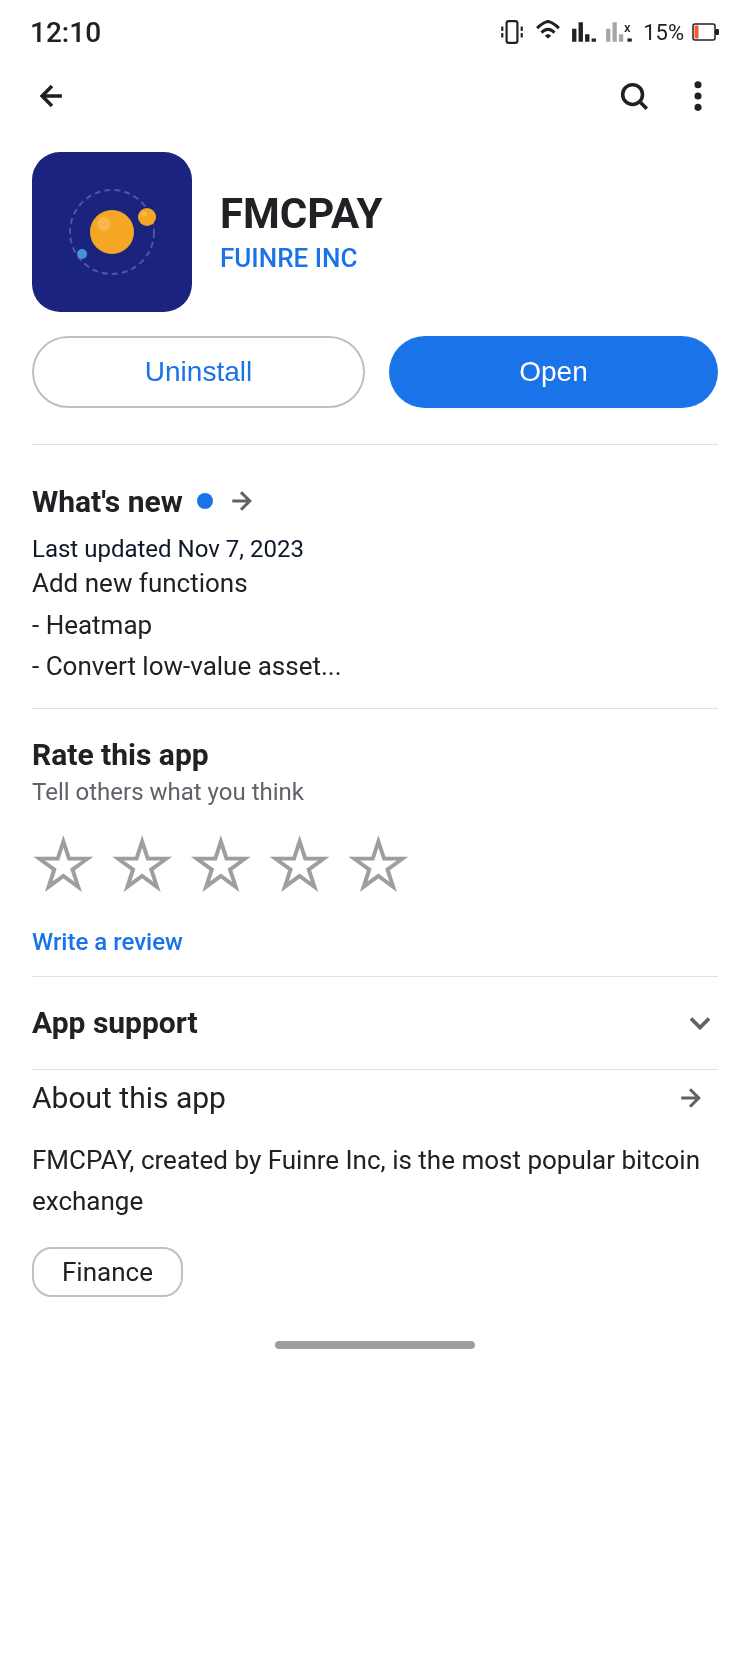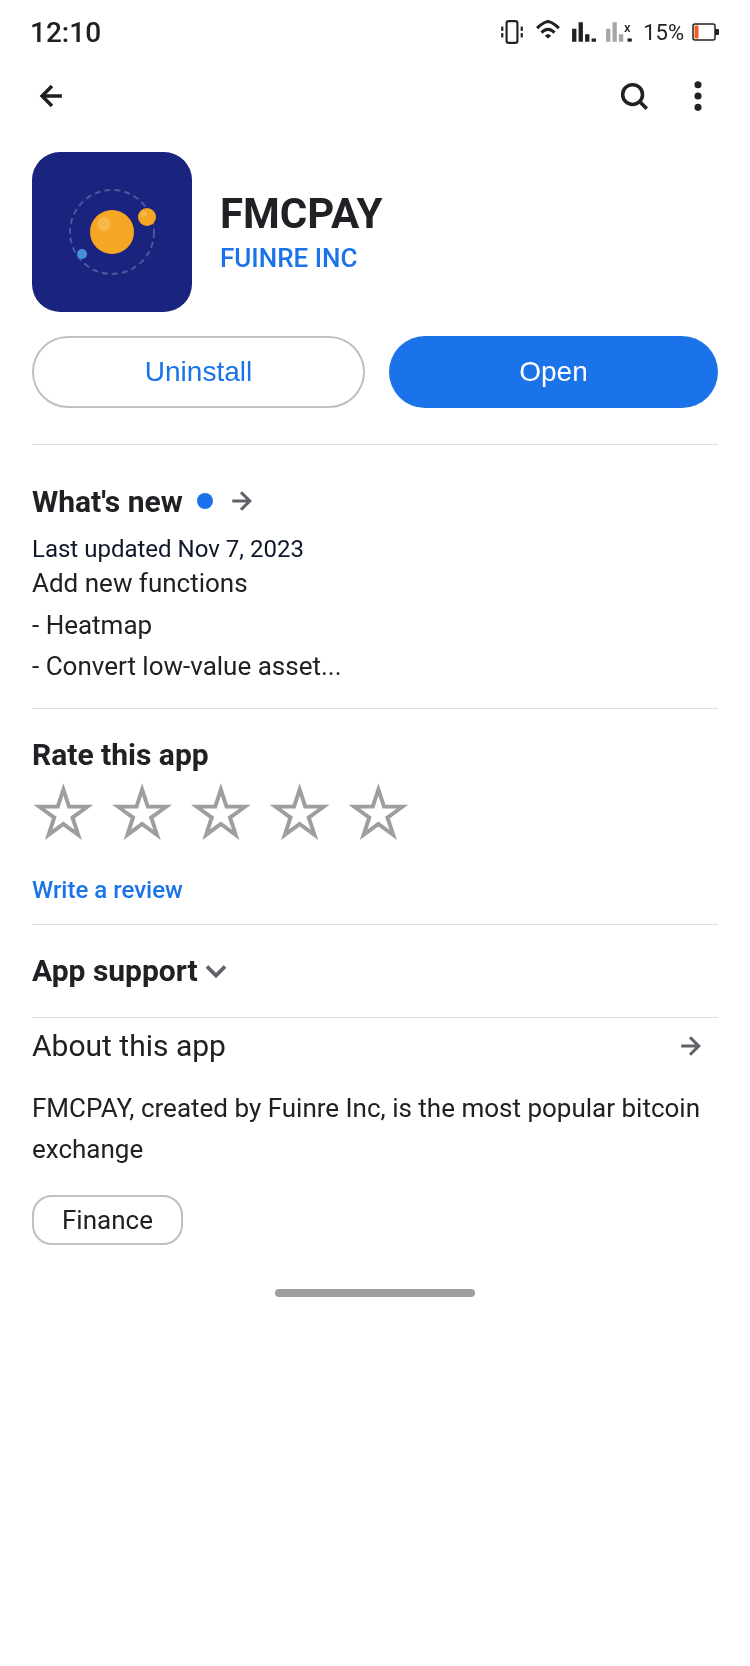--- a/index.html
+++ b/index.html
@@ -201,20 +201,21 @@
       color: #1a73e8;
       font-weight: 500;
       cursor: pointer;
       text-decoration: none;
     }
 
     
     .section-support {
       padding: 28px 32px 28px 32px;
       display: flex;
+      justify-content: space-between;
       align-items: center;
       cursor: pointer;
     }
     .support-title {
       font-size: 30px;
       font-weight: 700;
       color: #202124;
     }
 
     
@@ -366,20 +367,21 @@
   <div class="section-subtitle">Last updated Nov 7, 2023</div>
   <div class="section-body">
     Add new functions<br>- Heatmap<br>- Convert low-value asset...
   </div>
 </div>
 
 <div class="divider"></div>
 
 <div class="section-rate">
   <div class="rate-title">Rate this app</div>
+  <div class="rate-subtitle">Tell others what you think</div>
   <div class="stars-row">
     <span class="star">☆</span>
     <span class="star">☆</span>
     <span class="star">☆</span>
     <span class="star">☆</span>
     <span class="star">☆</span>
   </div>
   <a class="write-review-link">Write a review</a>
 </div>
 

